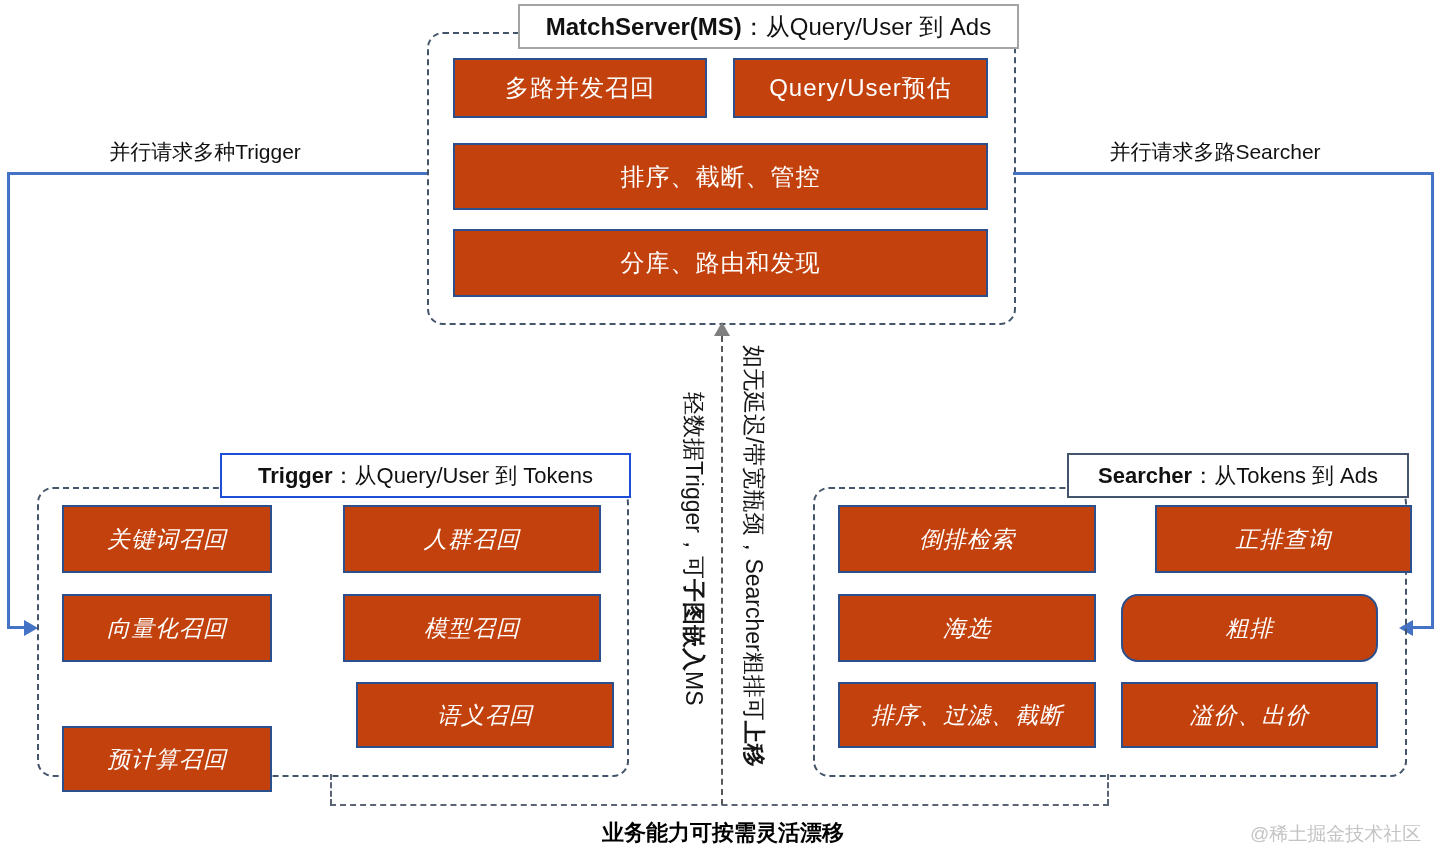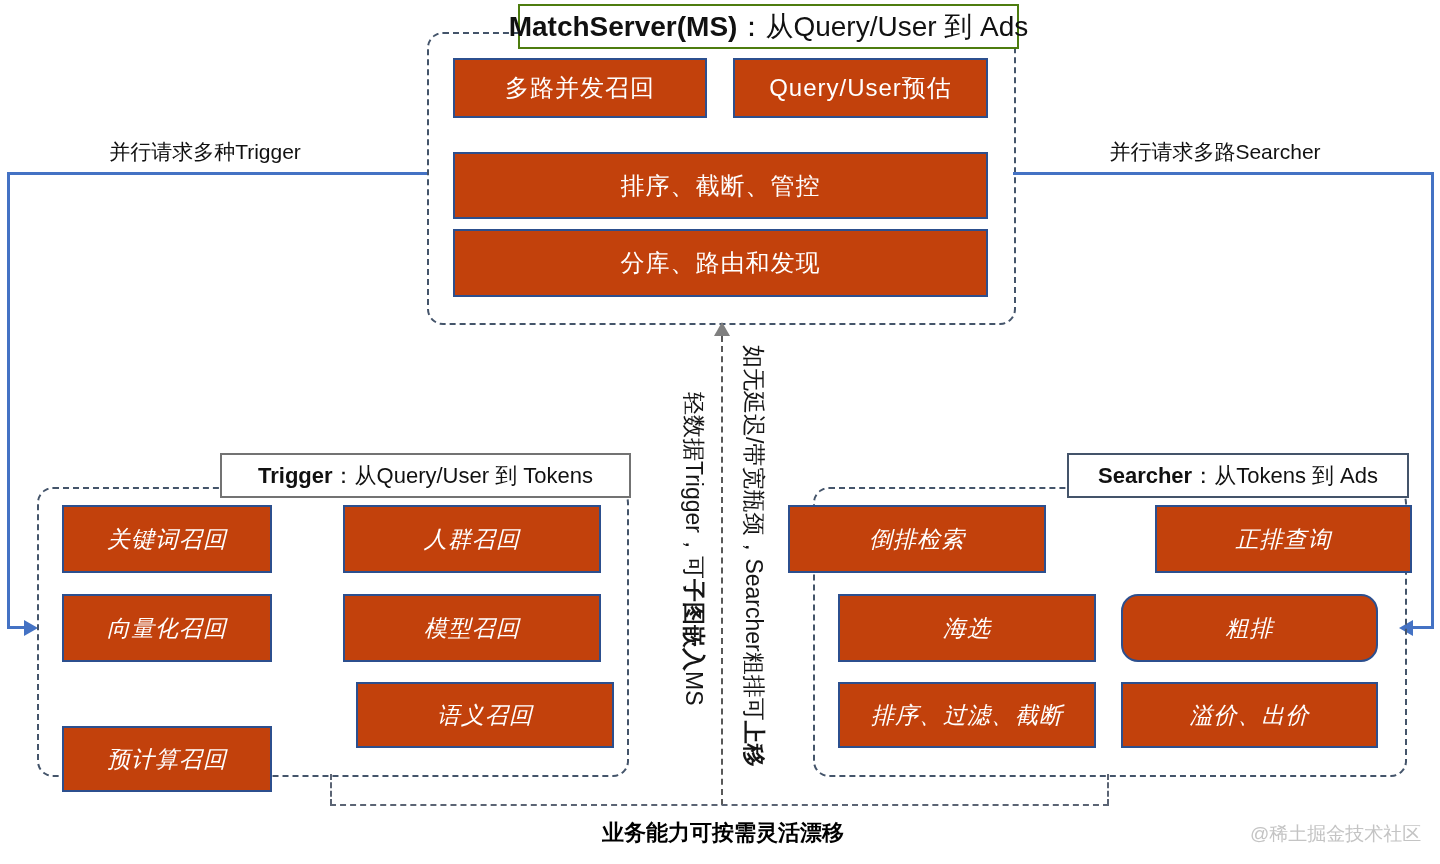--- a/index.html
+++ b/index.html
@@ -52,28 +52,28 @@
   .bottom-label{font-weight:bold;font-size:22px;color:#000;text-align:center;white-space:nowrap;}
   .watermark{color:#c4c4c4;font-size:19px;white-space:nowrap;}
 </style>
 </head>
 <body>
 
 <div id="canvas">
 
   <div class="abs group" style="left:427px;top:32px;width:585px;height:289px;"></div>
 
-  <div class="abs titlebox" style="left:518px;top:4px;width:497px;height:41px;border:2px solid #4d7c0f;font-size:28px;">
+  <div class="abs titlebox" style="left:518px;top:4px;width:497px;height:41px;border:2px solid #a3a3a3;font-size:24px;">
     <b>MatchServer(MS)</b>
       <span>：从Query/User 到 Ads</span>
   </div>
 
   <div class="abs cell cell-lg" style="left:453px;top:58px;width:254px;height:60px;">多路并发召回</div>
   <div class="abs cell cell-lg" style="left:733px;top:58px;width:255px;height:60px;">Query/User预估</div>
-  <div class="abs cell cell-lg" style="left:453px;top:152px;width:535px;height:67px;">排序、截断、管控</div>
+  <div class="abs cell cell-lg" style="left:453px;top:143px;width:535px;height:67px;">排序、截断、管控</div>
   <div class="abs cell cell-lg" style="left:453px;top:229px;width:535px;height:68px;">分库、路由和发现</div>
 
   <div class="abs label" style="left:85px;top:138px;width:240px;">并行请求多种Trigger</div>
   <div class="abs conn" style="left:7px;top:172px;width:420px;height:3px;"></div>
   <div class="abs conn" style="left:7px;top:172px;width:3px;height:457px;"></div>
   <div class="abs conn" style="left:7px;top:626px;width:20px;height:3px;"></div>
   <div class="abs arrow-right" style="left:24px;top:620px;"></div>
 
   <div class="abs label" style="left:1095px;top:138px;width:240px;">并行请求多路Searcher</div>
   <div class="abs conn" style="left:1013px;top:172px;width:421px;height:3px;"></div>
@@ -85,39 +85,39 @@
   <div class="abs vdash" style="left:721px;top:336px;height:469px;border-color:#595959;"></div>
 
   <div class="abs vnote" style="left:708px;top:392px;">
     <span>轻数据Trigger，可</span><b>子图嵌入</b><span>MS</span>
   </div>
   <div class="abs vnote" style="left:768px;top:345px;">
     <span>如无延迟/带宽瓶颈，Searcher粗排可</span><b>上移</b><span></span>
   </div>
 
   <div class="abs group" style="left:37px;top:487px;width:588px;height:286px;"></div>
-  <div class="abs titlebox" style="left:220px;top:453px;width:407px;height:41px;border:2px solid #737373;font-size:22px;">
+  <div class="abs titlebox" style="left:220px;top:453px;width:407px;height:41px;border:2px solid #1d4ed8;font-size:22px;">
     <b>Trigger</b>
       <span>：从Query/User 到 Tokens</span>
   </div>
 
   <div class="abs cell cell-md" style="left:62px;top:505px;width:210px;height:68px;">关键词召回</div>
   <div class="abs cell cell-md" style="left:343px;top:505px;width:258px;height:68px;">人群召回</div>
   <div class="abs cell cell-md" style="left:62px;top:594px;width:210px;height:68px;">向量化召回</div>
   <div class="abs cell cell-md" style="left:343px;top:594px;width:258px;height:68px;">模型召回</div>
   <div class="abs cell cell-md" style="left:62px;top:682px;width:210px;height:66px;margin-top:44px;">预计算召回</div>
   <div class="abs cell cell-md" style="left:343px;top:682px;width:258px;height:66px;margin-left:13px;">语义召回</div>
 
   <div class="abs group" style="left:813px;top:487px;width:590px;height:286px;"></div>
   <div class="abs titlebox" style="left:1067px;top:453px;width:338px;height:41px;border:2px solid #44546a;font-size:22px;">
     <b>Searcher</b>
       <span>：从Tokens 到 Ads</span>
   </div>
 
-  <div class="abs cell cell-md" style="left:788px;top:505px;width:258px;height:68px;">倒排检索</div>
+  <div class="abs cell cell-md" style="left:838px;top:505px;width:258px;height:68px;">倒排检索</div>
   <div class="abs cell cell-md" style="left:1155px;top:505px;width:257px;height:68px;">正排查询</div>
   <div class="abs cell cell-md" style="left:838px;top:594px;width:258px;height:68px;">海选</div>
   <div class="abs cell cell-md" style="left:1121px;top:594px;width:257px;height:68px;border-radius:17px;">粗排</div>
   <div class="abs cell cell-md" style="left:838px;top:682px;width:258px;height:66px;">排序、过滤、截断</div>
   <div class="abs cell cell-md" style="left:1121px;top:682px;width:257px;height:66px;">溢价、出价</div>
 
   <div class="abs vdash" style="left:330px;top:774px;height:31px;border-color:#5b6474;"></div>
   <div class="abs vdash" style="left:1107px;top:774px;height:31px;border-color:#5b6474;"></div>
   <div class="abs hdash" style="left:330px;top:804px;width:779px;"></div>
 

